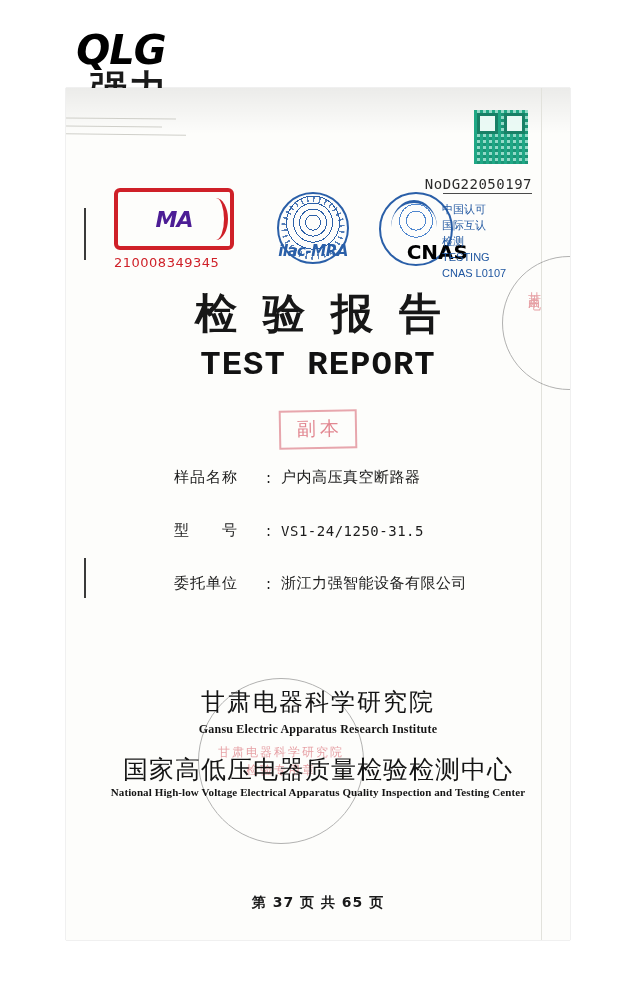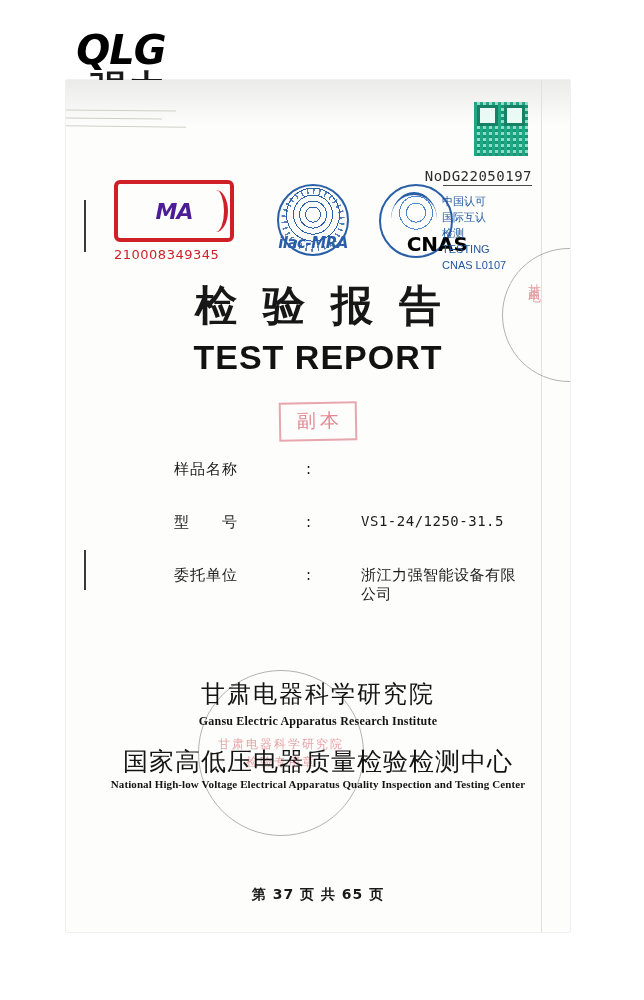--- a/index.html
+++ b/index.html
@@ -39,21 +39,21 @@
     font-size: 38px;
     color: #1a1a1a;
     margin-left: 16px;
     letter-spacing: 1px;
     line-height: 1;
   }
 
   
   .page {
     position: absolute;
-    top: 80px;
+    top: 88px;
     left: 66px;
     width: 504px;
     height: 852px;
     background: #fdfdfb;
     box-shadow: 0 0 1px rgba(0,0,0,0.35);
     overflow: hidden;
   }
   .page::before {
     
     content: "";
@@ -287,21 +287,21 @@
     letter-spacing: 26px;
     text-indent: 26px;
     color: #171717;
   }
   .title-en {
     position: absolute;
     top: 258px;
     left: 0;
     width: 100%;
     text-align: center;
-    font-family: Liberation Sans, sans-serif;
+    font-family: Liberation Mono, monospace;
     font-weight: bold;
     font-size: 34px;
     letter-spacing: 1px;
     color: #121212;
   }
 
   
   .dup-stamp {
     position: absolute;
     top: 322px;
@@ -320,24 +320,23 @@
   .fields {
     position: absolute;
     top: 380px;
     left: 108px;
     width: 350px;
     font-family: "DejaVu Sans", sans-serif;
     color: #1c1c1c;
   }
   .field-row {
     display: flex;
-    align-items: flex-start;
+    align-items: center;
     margin-bottom: 34px;
     font-size: 15px;
-    gap: 40px;
   }
   .field-label {
     width: 92px;
     flex: 0 0 92px;
     letter-spacing: 1px;
   }
   .field-label.spaced {
     letter-spacing: 1px;
   }
   .field-colon {
@@ -509,20 +508,21 @@
   <div class="dup-stamp">副本</div>
 
   <div class="round-stamp stamp-right">
     <span class="vtext">甘肃电</span>
   </div>
 
   <div class="fields">
     <div class="field-row">
       <span class="field-label">样品名称</span>
       <span class="field-colon">:</span>
+      <span class="field-value">户内高压真空断路器</span>
     </div>
     <div class="field-row">
       <span class="field-label spaced">型　　号</span>
       <span class="field-colon">:</span>
       <span class="field-value mono">VS1-24/1250-31.5</span>
     </div>
     <div class="field-row">
       <span class="field-label">委托单位</span>
       <span class="field-colon">:</span>
       <span class="field-value">浙江力强智能设备有限公司</span>

